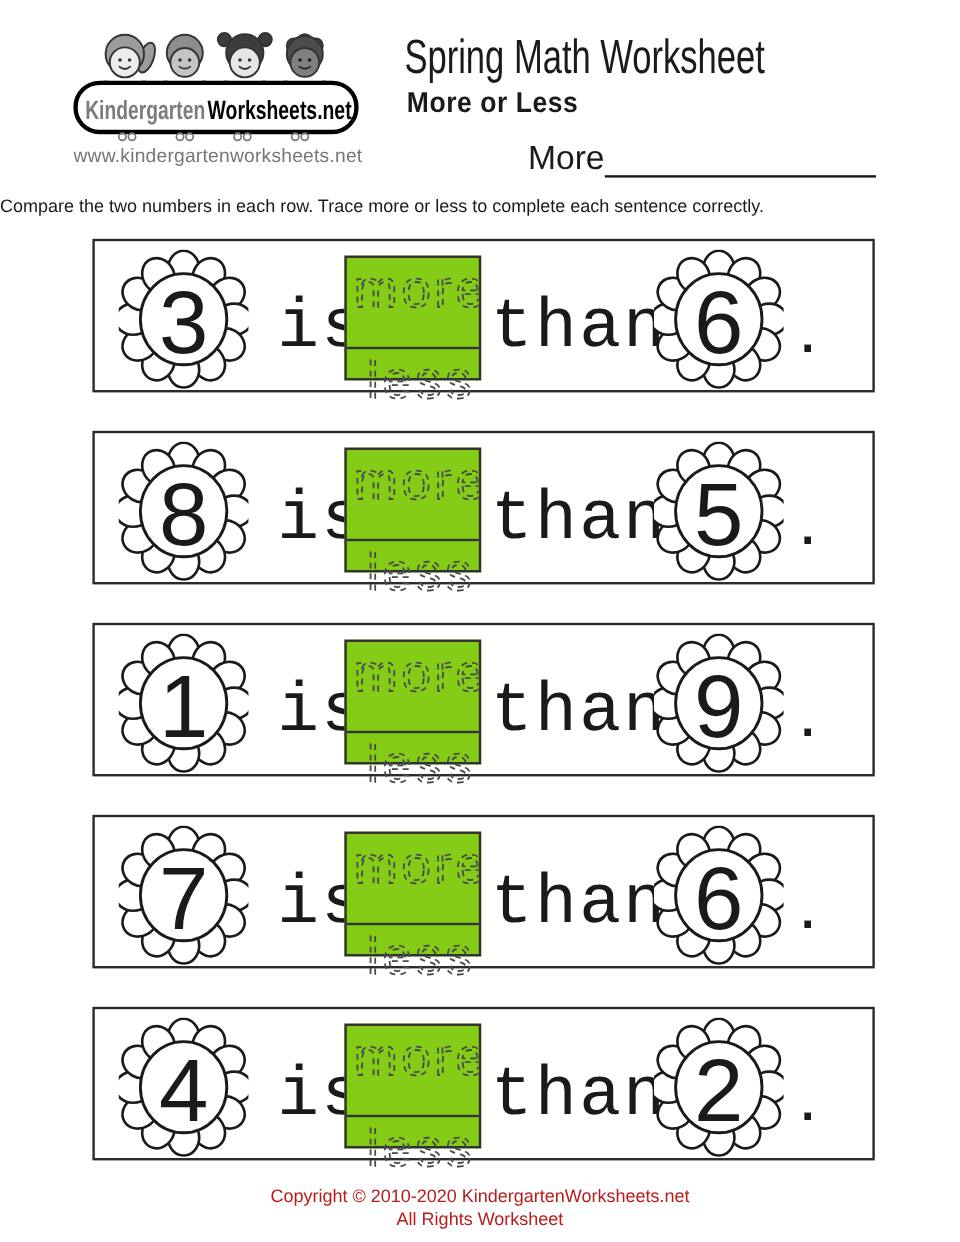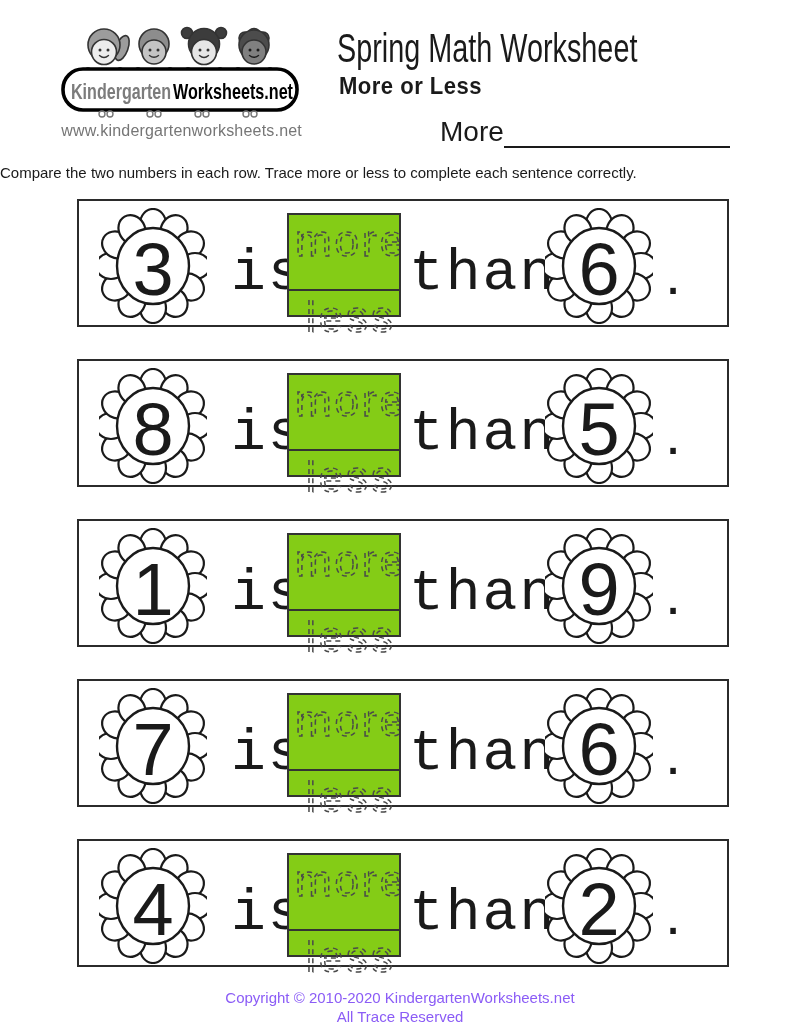--- a/index.html
+++ b/index.html
@@ -37,21 +37,21 @@
              box-sizing:border-box;border:2px solid #333;background:#84cc16;}
   .trace-cell{width:100%;height:50px;display:flex;align-items:center;justify-content:center;}
   .trace-cell + .trace-cell{border-top:2px solid #333;margin-top:24px;}
   .trace-word{fill:none;stroke:#4a4a4a;stroke-width:1.5;stroke-dasharray:5 4;
               font-size:44px;letter-spacing:3px;font-family:"Liberation Sans",sans-serif;}
 
   .flower-num{font-family:"Liberation Sans",sans-serif;}
 
   
   .footer{position:absolute;left:0;top:988px;width:100%;text-align:center;
-          font-size:15px;line-height:19px;color:#8b5cf6;}
+          font-size:15px;line-height:19px;color:#b91c1c;}
 </style>
 </head>
 <body>
 
 <div class="page">
 
   <svg class="logo" viewBox="0 0 244 102">
     <g stroke="#333" stroke-width="1.6">
 
       <ellipse cx="64" cy="30" rx="6" ry="13" fill="#9c9c9c" transform="rotate(20 64 30)"></ellipse>
@@ -393,15 +393,15 @@
               <ellipse cx="54" cy="58" rx="36" ry="38" stroke-width="2.4"></ellipse>
             </g>
             <text class="flower-num" x="54" y="61" text-anchor="middle" dominant-baseline="central" font-size="74" fill="#1a1a1a">2</text>
           </svg></div>
     <span class="period">.</span>
   </div>
 </div>
 
   <div class="footer">
     <div>Copyright © 2010-2020 KindergartenWorksheets.net</div>
-    <div>All Trace Reserved</div>
+    <div>All Rights Worksheet</div>
   </div>
 </div>
 
 </body></html>

